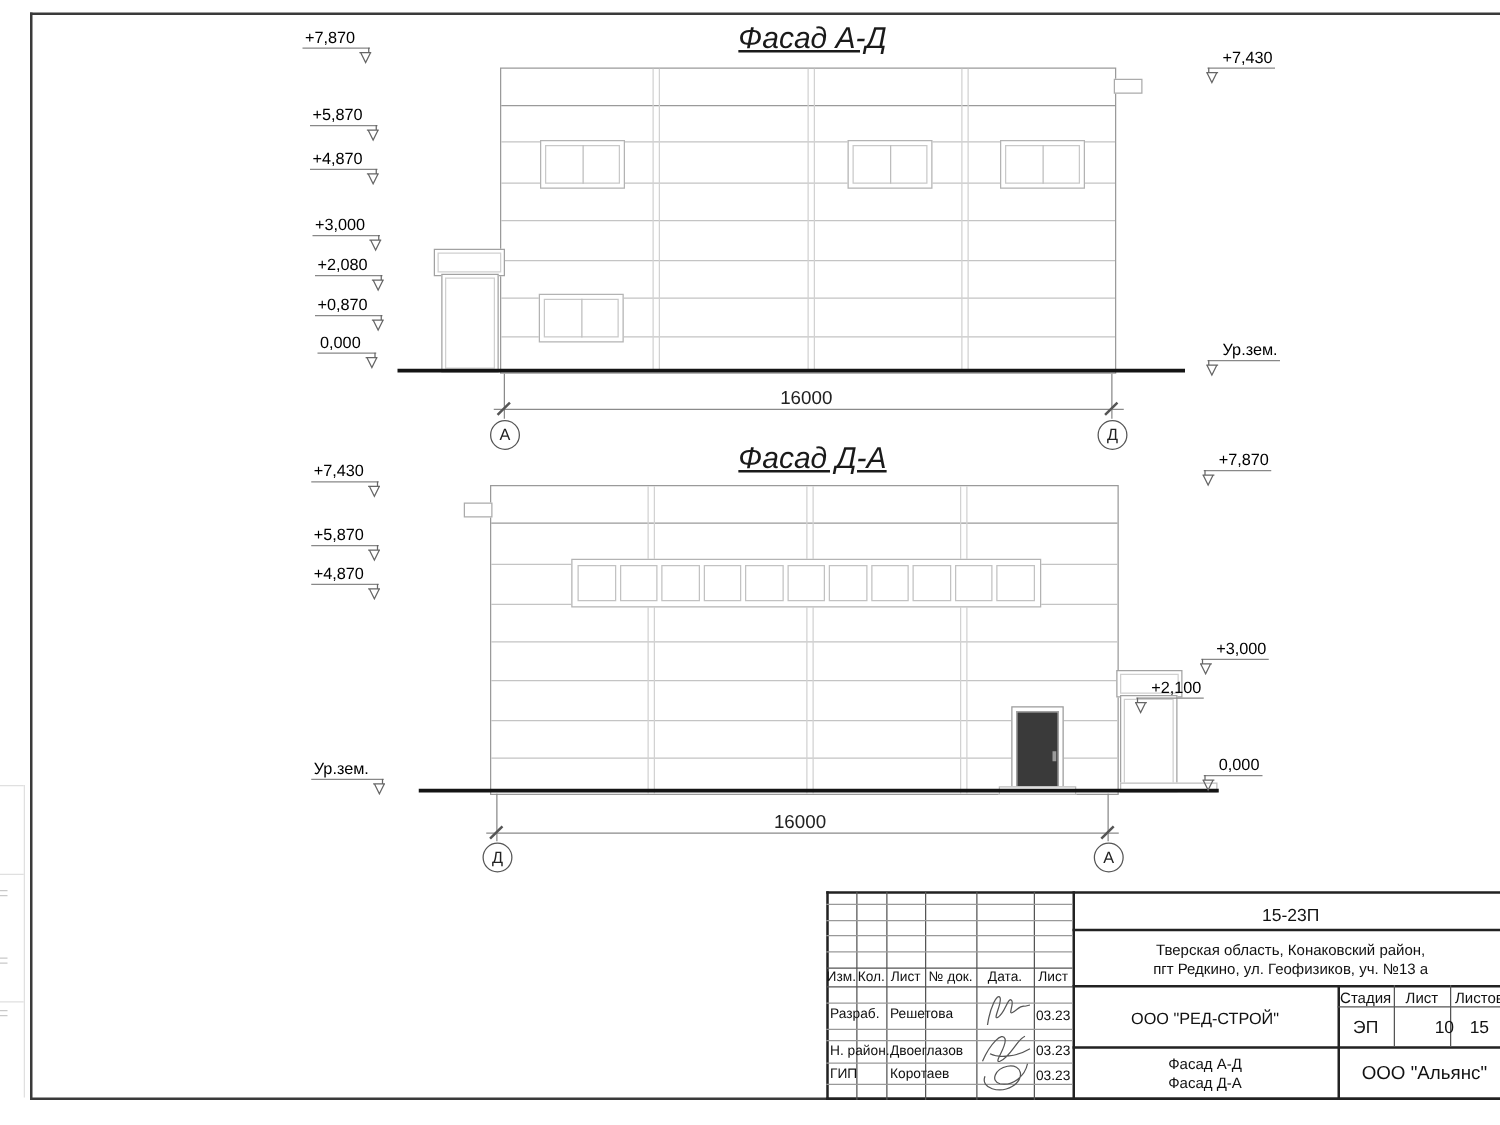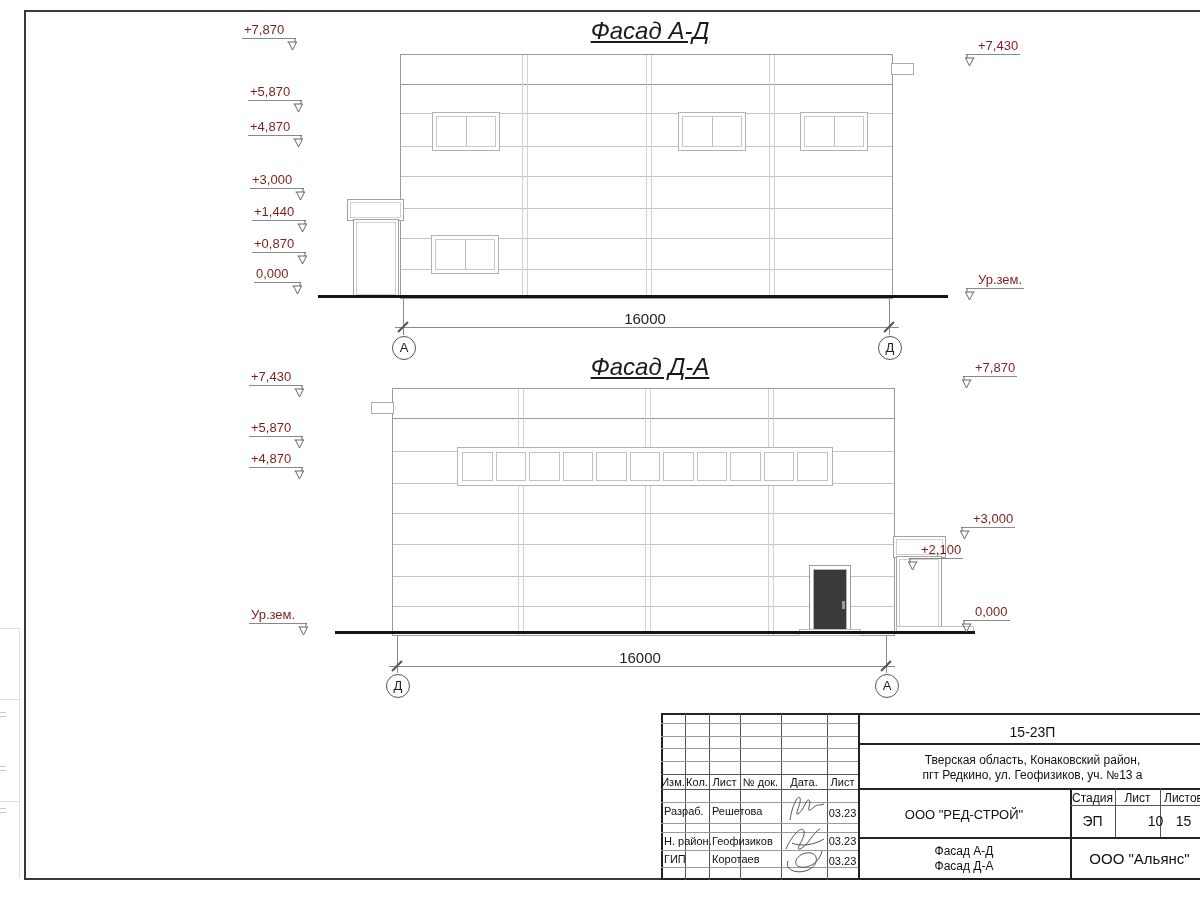--- a/index.html
+++ b/index.html
@@ -25,21 +25,21 @@
   .win .mull{position:absolute;top:3px;bottom:3px;left:50%;width:1px;background:#bdbdbd;}
   .ribbon{position:absolute;border:1px solid #b3b3b3;background:#fff;display:flex;gap:3px;padding:4px;box-sizing:border-box;}
   .ribbon .pane{flex:1;border:1px solid #c2c2c2;}
   .door{position:absolute;border:1px solid #9a9a9a;background:#fff;}
   .door .frame{position:absolute;top:3px;bottom:0;left:3px;right:3px;border:1px solid #b5b5b5;}
   .door .handle{position:absolute;right:5px;top:52%;width:3px;height:8px;background:#9a9a9a;}
   .porch{position:absolute;border:1px solid #a2a2a2;background:#fff;}
   .porch .inner{position:absolute;top:2px;bottom:2px;left:2px;right:2px;border:1px solid #d0d0d0;}
   .pipe{position:absolute;border:1px solid #ababab;background:#fff;}
   
-  .lvl{position:absolute;font-size:13px;color:#7f1d1d;}
+  .lvl{position:absolute;font-size:13px;color:#000000;}
   .lvl .txt{display:inline-block;border-bottom:1px solid #888;padding:0 12px 1px 2px;}
   .lvl.r .txt{padding:0 2px 1px 12px;}
   .lvl svg{position:absolute;top:calc(100% - 1px);}
   .lvl.l svg{right:-2px;}
   .lvl.r svg{left:-2px;}
   
   .frame{position:absolute;background:#3a3a3a;}
   .faint{position:absolute;background:#e0e0e0;}
   .faintdash{position:absolute;background:#c9c9c9;}
   
@@ -124,21 +124,21 @@
       </svg></div>
   <div class="lvl l" style="left:248px;top:84px;"><span class="txt">+5,870</span><svg width="14" height="14" viewBox="0 0 14 14">
         <path d="M11 0 V4 M3.5 4 H13 M4.5 4 L8.5 12 L12.5 4" fill="none" stroke="#666" stroke-width="1"></path>
       </svg></div>
   <div class="lvl l" style="left:248px;top:119px;"><span class="txt">+4,870</span><svg width="14" height="14" viewBox="0 0 14 14">
         <path d="M11 0 V4 M3.5 4 H13 M4.5 4 L8.5 12 L12.5 4" fill="none" stroke="#666" stroke-width="1"></path>
       </svg></div>
   <div class="lvl l" style="left:250px;top:172px;"><span class="txt">+3,000</span><svg width="14" height="14" viewBox="0 0 14 14">
         <path d="M11 0 V4 M3.5 4 H13 M4.5 4 L8.5 12 L12.5 4" fill="none" stroke="#666" stroke-width="1"></path>
       </svg></div>
-  <div class="lvl l" style="left:252px;top:204px;"><span class="txt">+1,440</span><svg width="14" height="14" viewBox="0 0 14 14">
+  <div class="lvl l" style="left:252px;top:204px;"><span class="txt">+2,080</span><svg width="14" height="14" viewBox="0 0 14 14">
         <path d="M11 0 V4 M3.5 4 H13 M4.5 4 L8.5 12 L12.5 4" fill="none" stroke="#666" stroke-width="1"></path>
       </svg></div>
   <div class="lvl l" style="left:252px;top:236px;"><span class="txt">+0,870</span><svg width="14" height="14" viewBox="0 0 14 14">
         <path d="M11 0 V4 M3.5 4 H13 M4.5 4 L8.5 12 L12.5 4" fill="none" stroke="#666" stroke-width="1"></path>
       </svg></div>
   <div class="lvl l" style="left:254px;top:266px;"><span class="txt">0,000</span><svg width="14" height="14" viewBox="0 0 14 14">
         <path d="M11 0 V4 M3.5 4 H13 M4.5 4 L8.5 12 L12.5 4" fill="none" stroke="#666" stroke-width="1"></path>
       </svg></div>
 
   <div class="lvl r" style="left:966px;top:38px;"><span class="txt">+7,430</span><svg width="14" height="14" viewBox="0 0 14 14">
@@ -262,21 +262,21 @@
     <div class="tt tc" style="left:24px;top:63px;width:24px;">Кол.</div>
     <div class="tt tc" style="left:48px;top:63px;width:31px;">Лист</div>
     <div class="tt tc" style="left:79px;top:63px;width:41px;">№ док.</div>
     <div class="tt tc" style="left:120px;top:63px;width:46px;">Дата.</div>
     <div class="tt tc" style="left:166px;top:63px;width:31px;">Лист</div>
 
     <div class="tt" style="left:3px;top:92px;">Разраб.</div>
     <div class="tt" style="left:51px;top:92px;">Решетова</div>
     <div class="tt tc" style="left:166px;top:94px;width:31px;">03.23</div>
     <div class="tt" style="left:3px;top:122px;">Н. район.</div>
-    <div class="tt" style="left:51px;top:122px;">Геофизиков</div>
+    <div class="tt" style="left:51px;top:122px;">Двоеглазов</div>
     <div class="tt tc" style="left:166px;top:122px;width:31px;">03.23</div>
     <div class="tt" style="left:3px;top:140px;">ГИП</div>
     <div class="tt" style="left:51px;top:140px;">Коротаев</div>
     <div class="tt tc" style="left:166px;top:142px;width:31px;">03.23</div>
 
     <svg class="sig" style="left:121px;top:77px;" width="44" height="34" viewBox="0 0 44 34">
       <path d="M8 30 C10 16 16 4 18 8 C20 12 12 26 16 24 C22 21 24 8 27 10 C30 12 24 22 28 20 C32 18 34 14 38 15 M38 15 L42 14" fill="none" stroke="#555" stroke-width="1"></path>
     </svg>
     <svg class="sig" style="left:119px;top:108px;" width="47" height="55" viewBox="0 0 47 55">
       <path d="M6 28 C12 14 22 4 24 10 C26 16 14 30 20 28 C28 25 34 10 40 8 M8 40 C4 50 20 54 30 48 C40 42 38 30 26 32 C16 34 12 44 20 46 C30 48 40 40 42 30 M12 22 C20 26 34 24 44 18" fill="none" stroke="#555" stroke-width="1"></path>

